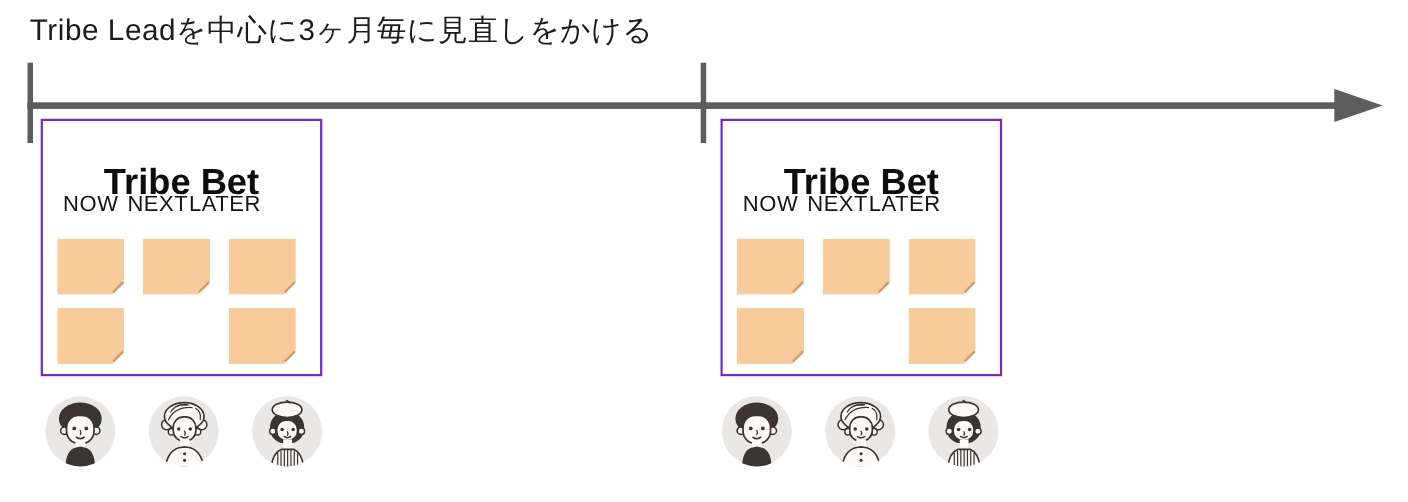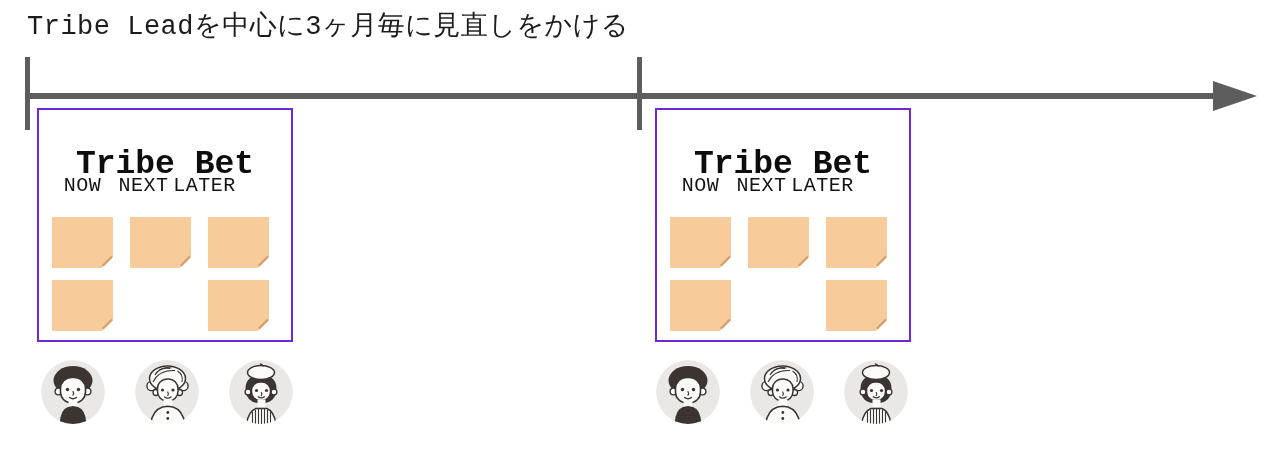--- a/index.html
+++ b/index.html
@@ -1,18 +1,18 @@
 <!DOCTYPE html>
 <html><head>
 <meta charset="utf-8">
 <style>
   html,body { margin:0; padding:0; background:#ffffff; }
   .stage {
     position:relative; width:1280px; height:456px; background:#ffffff;
-    font-family:Liberation Mono, monospace; overflow:hidden;
+    font-family:Liberation Sans, sans-serif; overflow:hidden;
   }
   .main-title {
     position:absolute; left:27px; top:10px;
     font-size:27px; line-height:34px; color:#1c1c1c; letter-spacing:.5px;
     white-space:nowrap;
   }
   
   .tl-line { position:absolute; left:25px; top:93px; width:1192px; height:6px; background:#5d5d5d; }
   .tl-arrow {
     position:absolute; left:1213px; top:81px; width:0; height:0;

